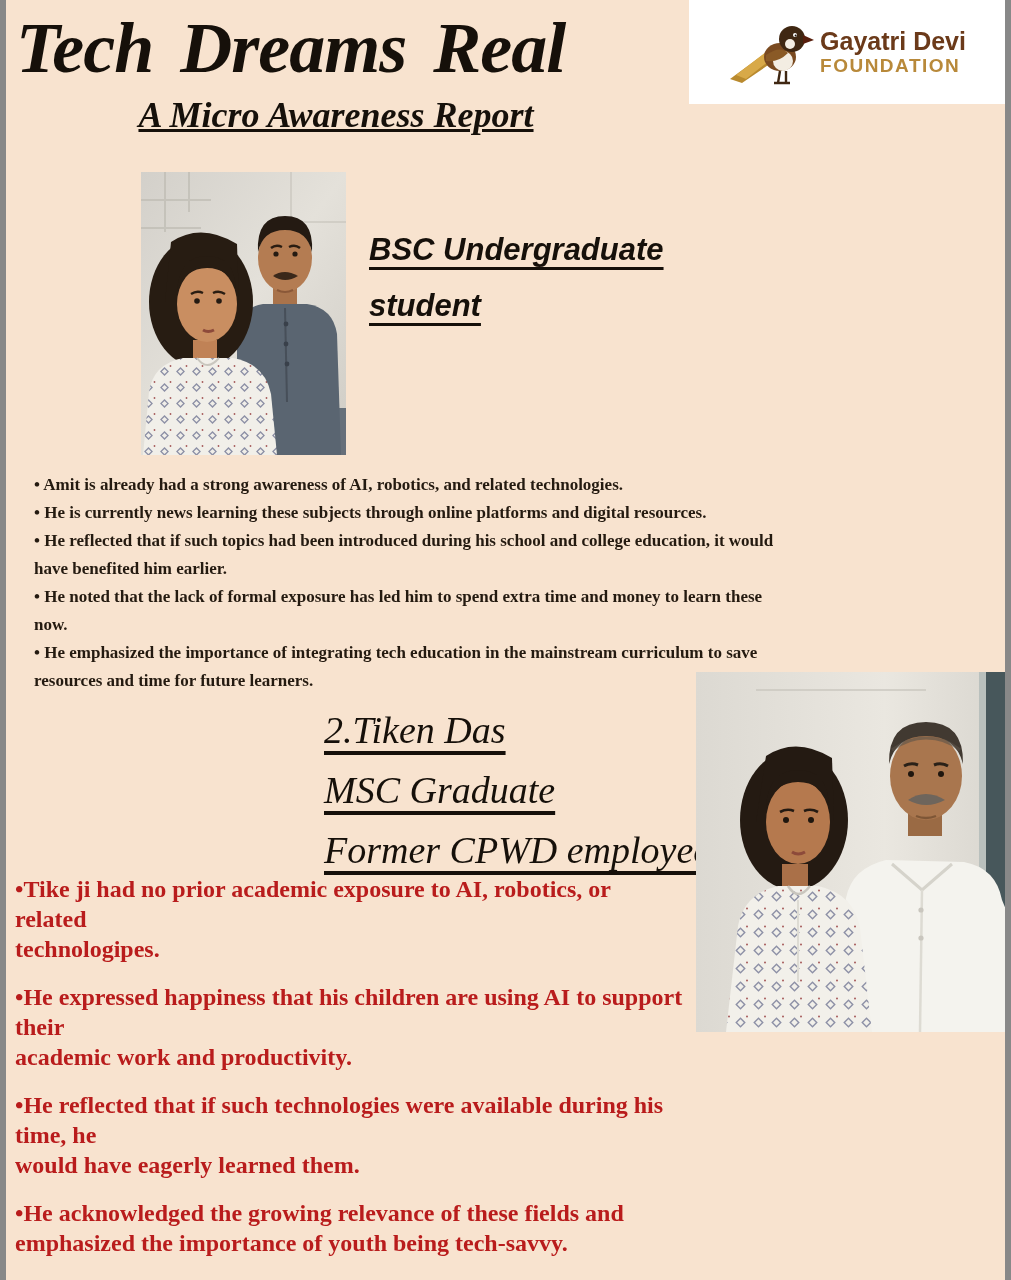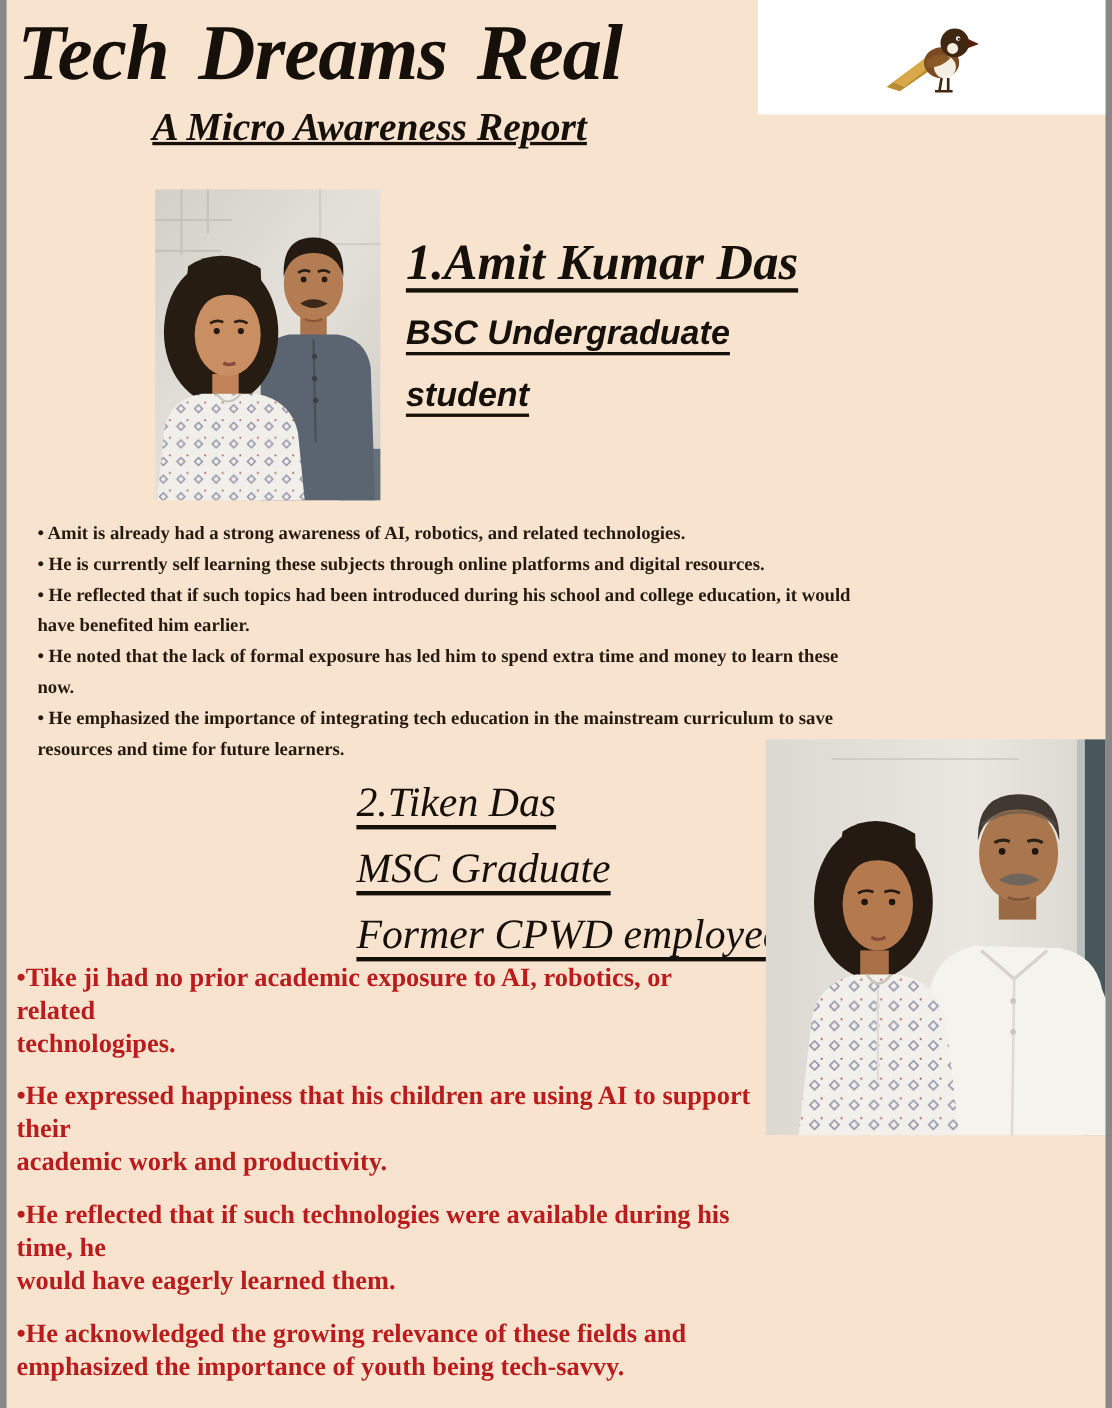--- a/index.html
+++ b/index.html
@@ -149,20 +149,24 @@
 
         <circle cx="64" cy="22" r="13" fill="#3f2712"></circle>
         <circle cx="62" cy="27" r="5" fill="#f3ede2"></circle>
         <circle cx="67" cy="18" r="2" fill="#ffffff"></circle>
         <circle cx="67.6" cy="18.4" r="1" fill="#1c1008"></circle>
 
         <polygon points="75,18 86,23 75,27" fill="#571e0c"></polygon>
 
         <path d="M52 54 L50 66 M58 54 L58 66 M46 66 L54 66 M54 66 L62 66" stroke="#3f2712" stroke-width="2.4" fill="none"></path>
       </svg>
+    </span>
+    <span class="logo-text">
+      <span class="logo-name" style="color: rgb(107, 58, 26);">Gayatri Devi</span>
+      <span class="logo-foundation" style="color: rgb(184, 137, 58);">FOUNDATION</span>
     </span>
   </div>
 
   <div class="photo1">
     <svg viewBox="0 0 205 283" preserveAspectRatio="none">
       <defs>
         <pattern id="pat1" width="16" height="16" patternUnits="userSpaceOnUse">
           <rect width="16" height="16" fill="#f1efe9"></rect>
           <rect x="5" y="5" width="5" height="5" fill="none" stroke="#8d90a6" stroke-width="1.3" transform="rotate(45 7.5 7.5)"></rect>
           <circle cx="13.5" cy="2" r="0.9" fill="#a65a5a"></circle>
@@ -205,30 +209,29 @@
         <circle cx="78" cy="129" r="2.8" fill="#241a12"></circle>
         <path d="M62 158 Q67 161 73 158" stroke="#8d4a3a" stroke-width="3" fill="none"></path>
         <path d="M2 283 L8 220 Q12 192 42 186 L92 186 Q124 192 130 222 L136 283 Z" fill="url(#pat1)"></path>
         <path d="M56 186 Q66 200 78 186" fill="none" stroke="#c9c6be" stroke-width="2"></path>
       </g>
       <rect x="168" y="236" width="37" height="47" fill="#5a6571" opacity="0.9"></rect>
     </svg>
   </div>
 
   <div class="s1-heading-block">
-    <div class="s1-heading">1.Amit Kumar Das</div>
     <div class="s1-subheading">
         <div class="sub-line">BSC Undergraduate</div>
         <div class="sub-line">student</div>
       </div>
   </div>
 
   <div class="s1-bullets">
       <div class="bullet">• Amit is already had a strong awareness of AI, robotics, and related technologies.</div>
-      <div class="bullet">• He is currently self learning these subjects through online platforms and digital resources.</div>
+      <div class="bullet">• He is currently news learning these subjects through online platforms and digital resources.</div>
       <div class="bullet">• He reflected that if such topics had been introduced during his school and college education, it would
 have benefited him earlier.</div>
       <div class="bullet">• He noted that the lack of formal exposure has led him to spend extra time and money to learn these
 now.</div>
       <div class="bullet">• He emphasized the importance of integrating tech education in the mainstream curriculum to save
 resources and time for future learners.</div>
     </div>
 
   <div class="s2-heading-block">
       <div class="h2-line">2.Tiken Das</div>

